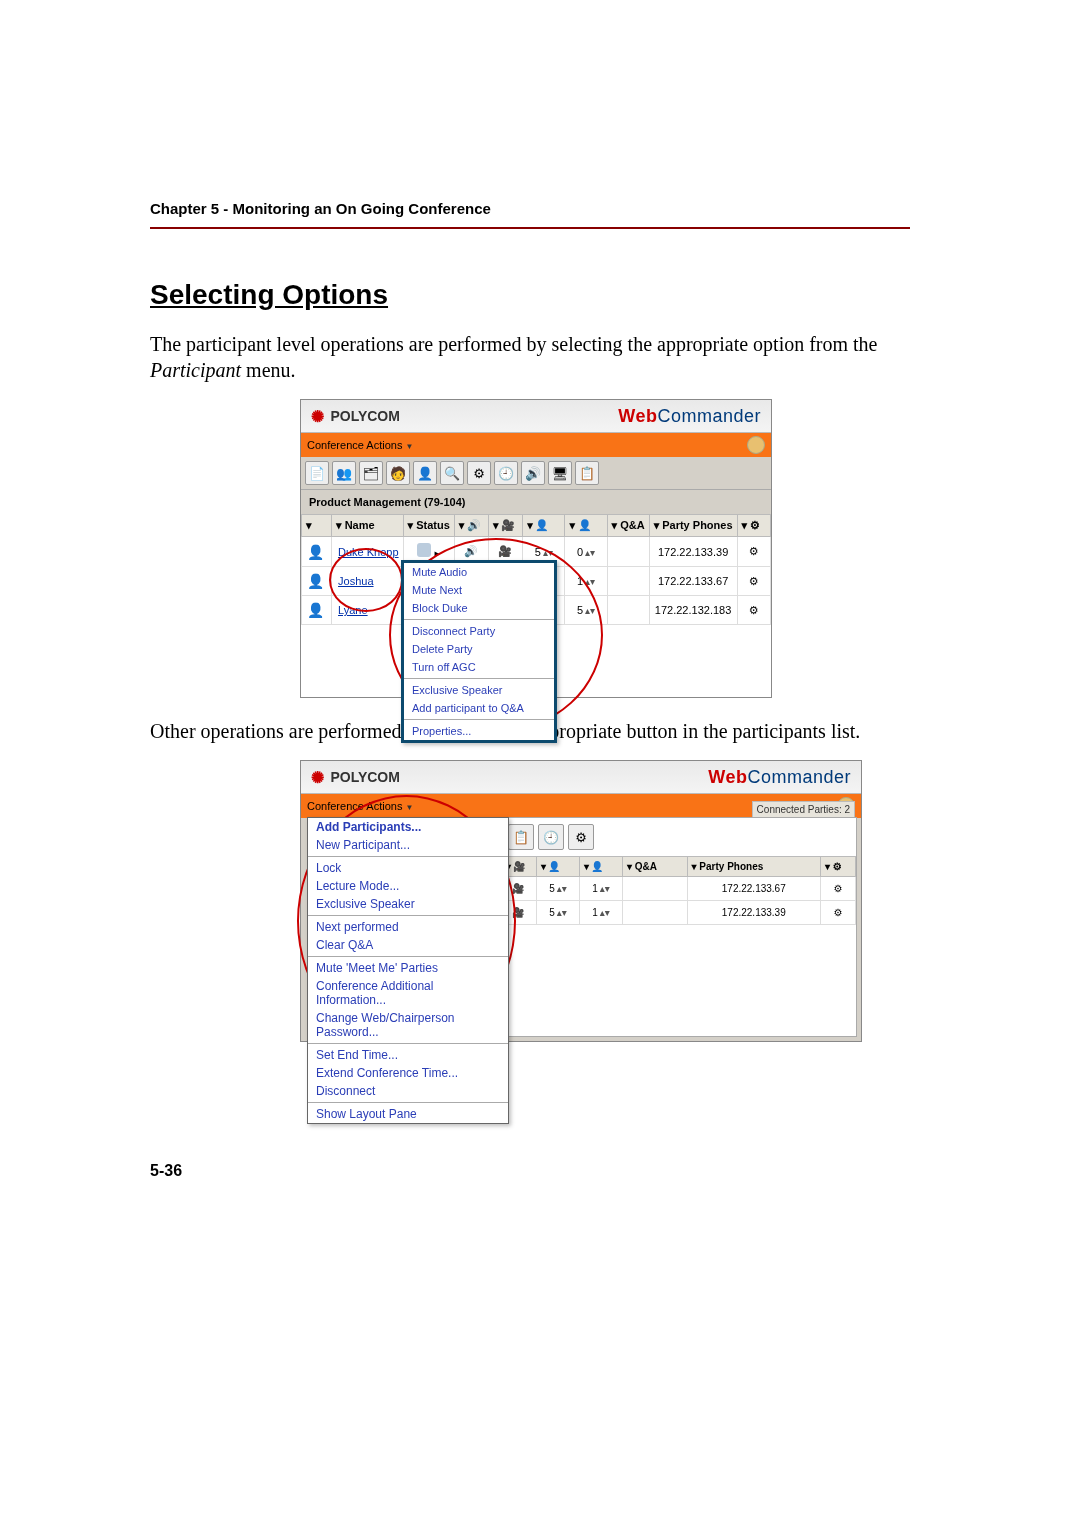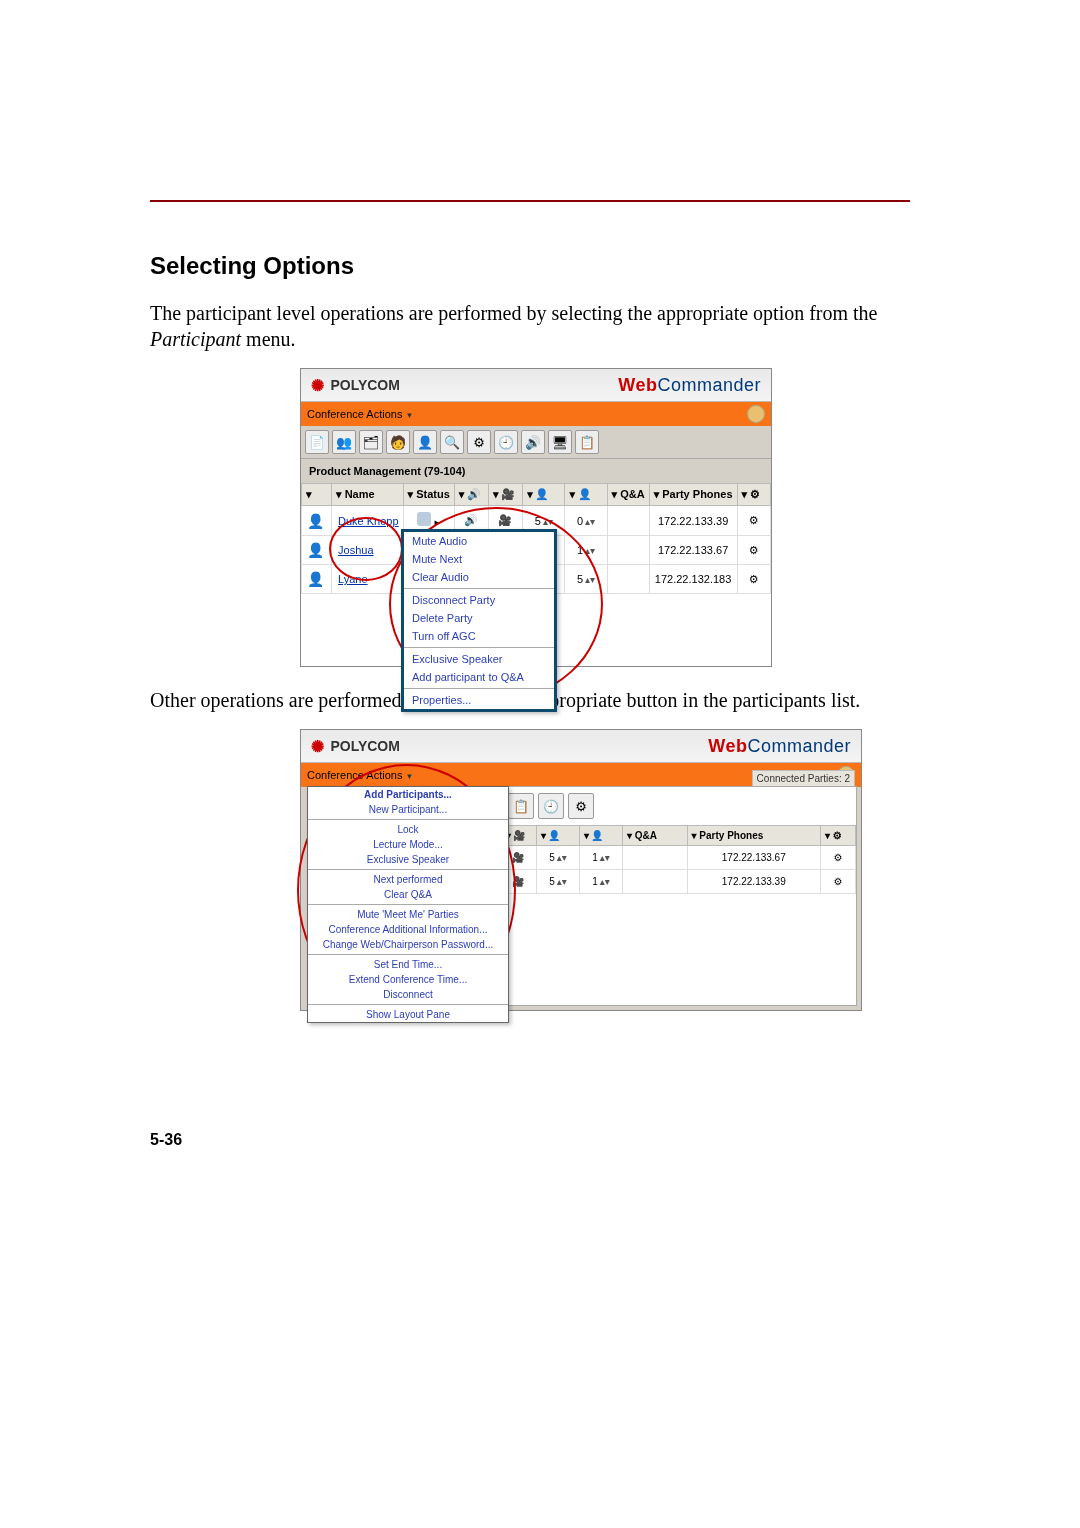--- a/index.html
+++ b/index.html
@@ -15,23 +15,24 @@
   .chapter-header {
     font-size: 15px;
     font-weight: bold;
     margin-bottom: 10px;
   }
   .hr {
     border-top: 2px solid #800;
     margin-bottom: 50px;
   }
   h1.section {
-    font-size: 24px;
+    font-size: 28px;
     font-weight: bold;
     margin: 0 0 20px 0;
+    text-decoration: underline;
   }
   .body-text {
     font-family: "Times New Roman", Times, serif;
     font-size: 20px;
     margin-bottom: 16px;
     line-height: 1.3;
   }
   .body-text .ital { font-style: italic; }
   .screenshot {
     margin-left: 150px;
@@ -159,39 +160,39 @@
   .ss2 table.grid th, .ss2 table.grid td { font-size:10px; }
 
   
   .actions-menu {
     position: absolute;
     left: 6px; top: 56px;
     width: 200px;
     background: #fff;
     border: 1px solid #666;
     box-shadow: 2px 2px 4px rgba(0,0,0,.25);
-    font-size: 10px;
+    font-size: 12px;
     z-index: 5;
-    text-align: center;
   }
   .actions-menu .ctx-item { color: #2a3db6; padding: 2px 8px; }
   .connected {
     position: absolute; right: 6px; top: 40px;
     font-size: 10px; color: #333;
     background: #e7e4db; padding: 2px 4px; border:1px solid #bbb;
   }
 
   .page-num {
     font-size: 16px; font-weight: bold; margin-top: 120px;
   }
 </style>
 </head>
 <body>
 
 <div class="page">
+  <div class="chapter-header">Chapter 5 - Monitoring an On Going Conference</div>
   <div class="hr"></div>
 
   <h1 class="section">Selecting Options</h1>
 
   <p class="body-text">
     <span>The participant level operations are performed by selecting the appropriate option from the </span><span class="ital">Participant</span><span> menu.</span>
   </p>
 
   <div class="screenshot ss1">
     <div class="ss-titlebar">
@@ -282,21 +283,21 @@
         </tr>
         <tr>
             <td colspan="10" style="height:60px;border:none"></td>
           </tr>
       </tbody>
     </table>
 
     <div class="ctx-menu">
       <div class="ctx-item">Mute Audio</div>
       <div class="ctx-item">Mute Next</div>
-      <div class="ctx-item">Clear Audio</div>
+      <div class="ctx-item">Block Duke</div>
       <div class="ctx-sep"></div>
       <div class="ctx-item">Disconnect Party</div>
       <div class="ctx-item">Delete Party</div>
       <div class="ctx-item">Turn off AGC</div>
       <div class="ctx-sep"></div>
       <div class="ctx-item">Exclusive Speaker</div>
       <div class="ctx-item">Add participant to Q&amp;A</div>
       <div class="ctx-sep"></div>
       <div class="ctx-item">Properties...</div>
     </div>

